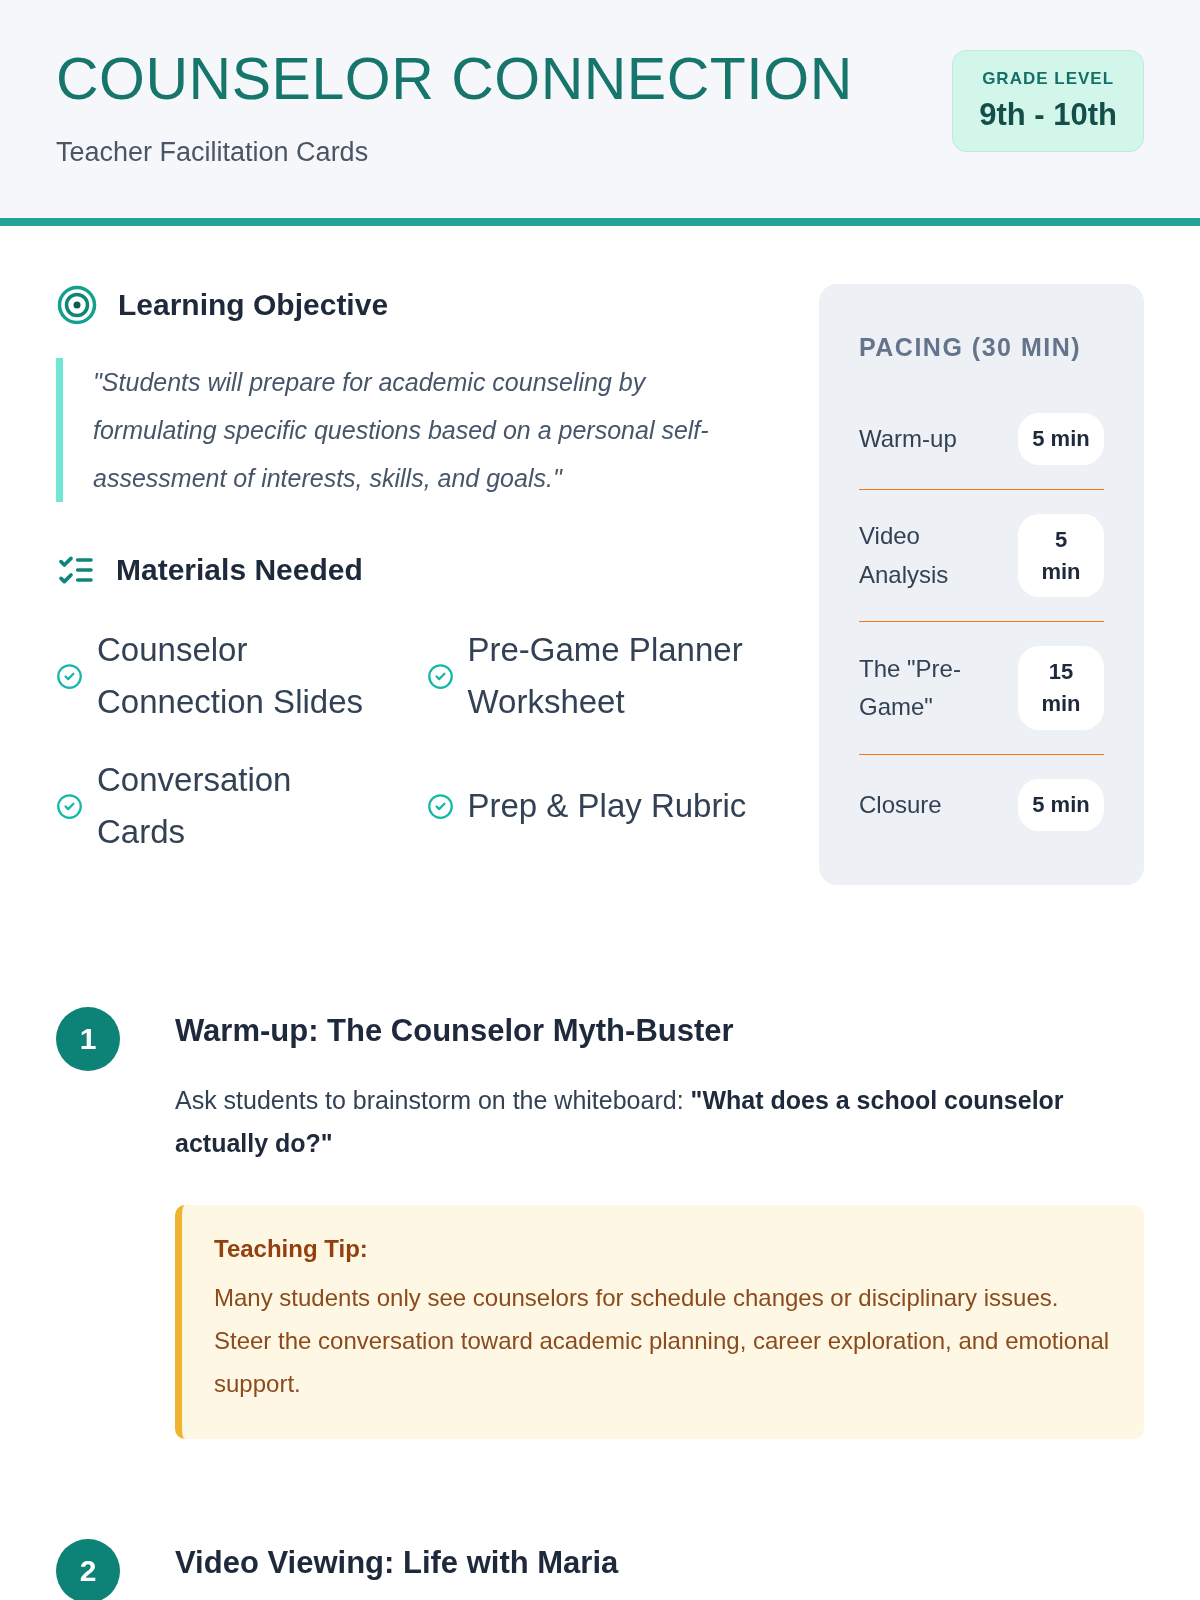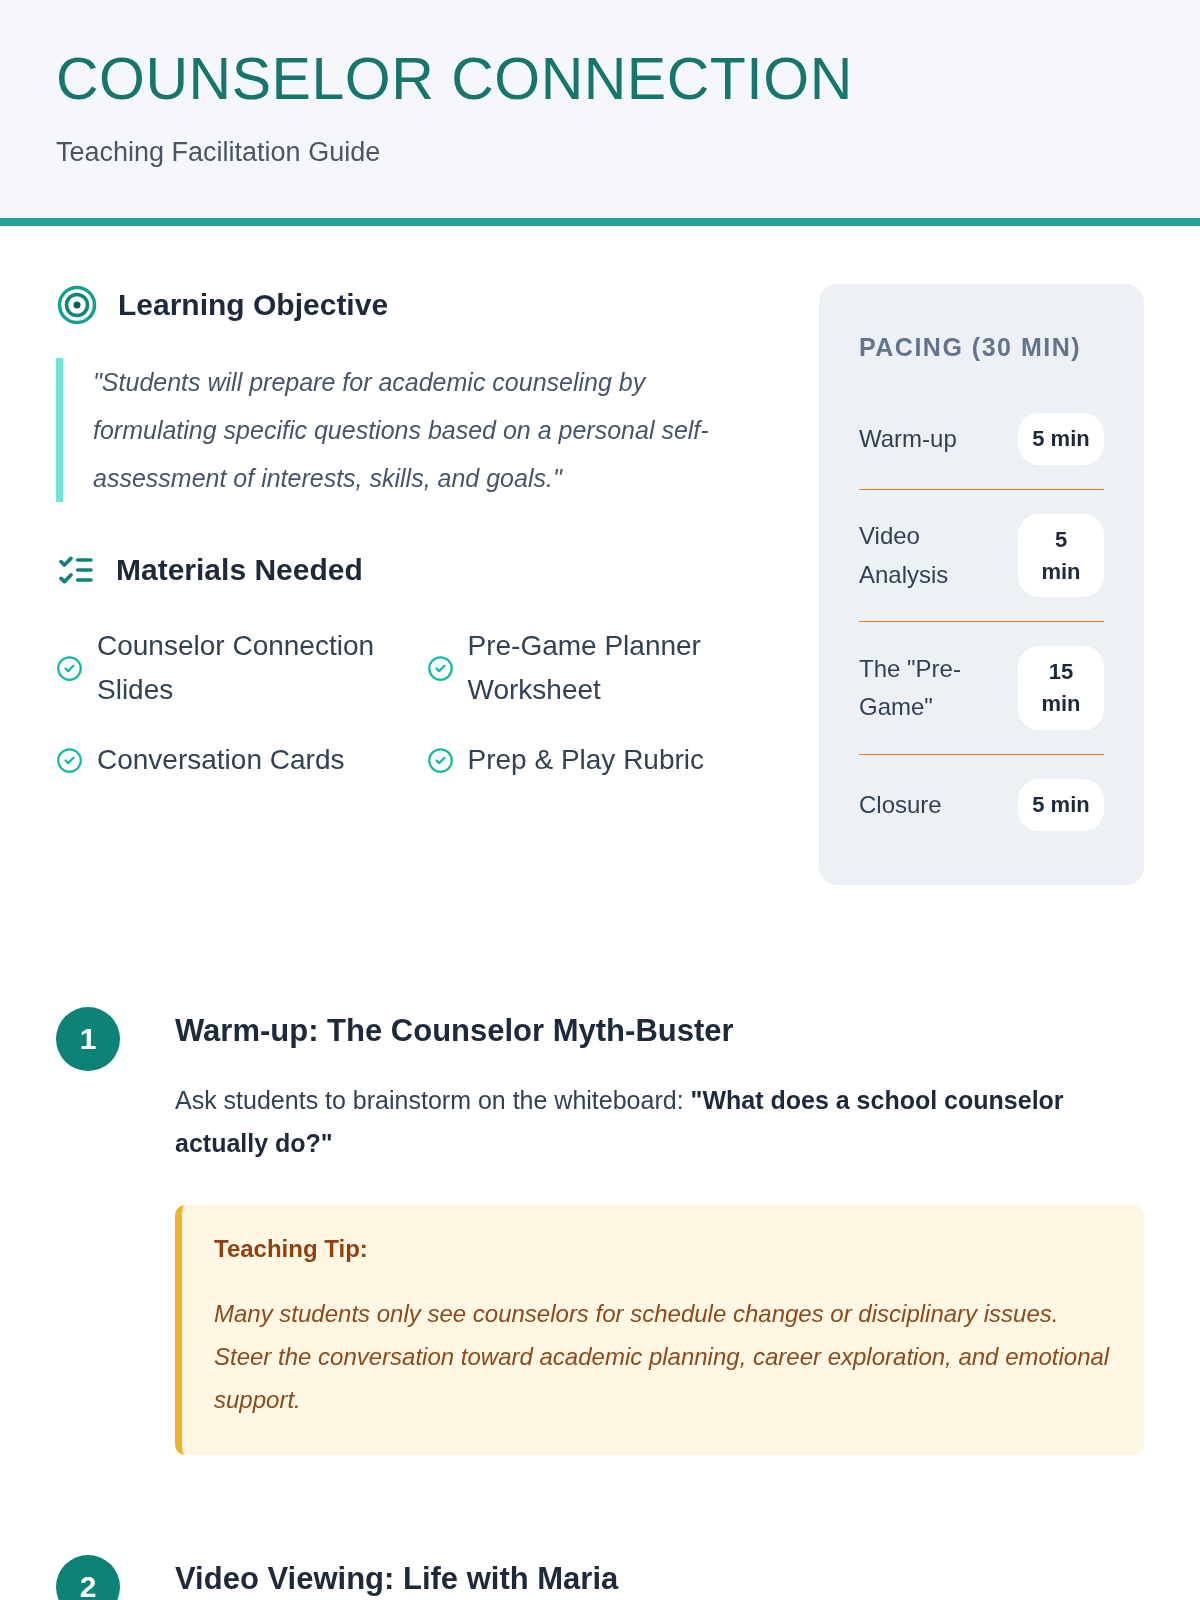--- a/index.html
+++ b/index.html
@@ -88,21 +88,21 @@
     display: grid;
     grid-template-columns: 1fr 1fr;
     column-gap: 46px;
     row-gap: 26px;
     list-style: none;
   }
   .material-item {
     display: flex;
     align-items: center;
     gap: 14px;
-    font-size: 28px;
+    font-size: 33px;
     color: #334155;
     line-height: 1.58;
   }
   .material-item svg { flex: 0 0 auto; color: #14b8a6; }
 
   
   .pacing {
     flex: 0 0 325px;
     align-self: flex-start;
     background: #edf0f5;
@@ -178,36 +178,39 @@
   .tip-box {
     margin-top: 40px;
     background: #fdf7e3;
     border-left: 7px solid #f0b32e;
     border-radius: 10px;
     padding: 30px 24px 34px 32px;
     max-width: 975px;
   }
   .tip-title { color: #92400e; font-size: 24px; font-weight: 700; }
   .tip-body {
-    margin-top: 30px;
+    margin-top: 14px;
     color: #8c4a1d;
     font-size: 24px;
-    font-style: italic;
     line-height: 1.78;
   }
 </style>
 </head>
 <body>
 
 <div class="page">
 
   <header class="header">
     <div>
       <h1 class="page-title">COUNSELOR CONNECTION</h1>
-      <p class="page-subtitle">Teaching Facilitation Guide</p>
+      <p class="page-subtitle">Teacher Facilitation Cards</p>
+    </div>
+    <div class="grade-badge">
+      <div class="label">GRADE LEVEL</div>
+      <div class="value">9th - 10th</div>
     </div>
   </header>
   <div class="accent-bar"></div>
 
   <main class="main">
 
     <div class="top-grid">
       <div class="left-col">
 
         <section>

